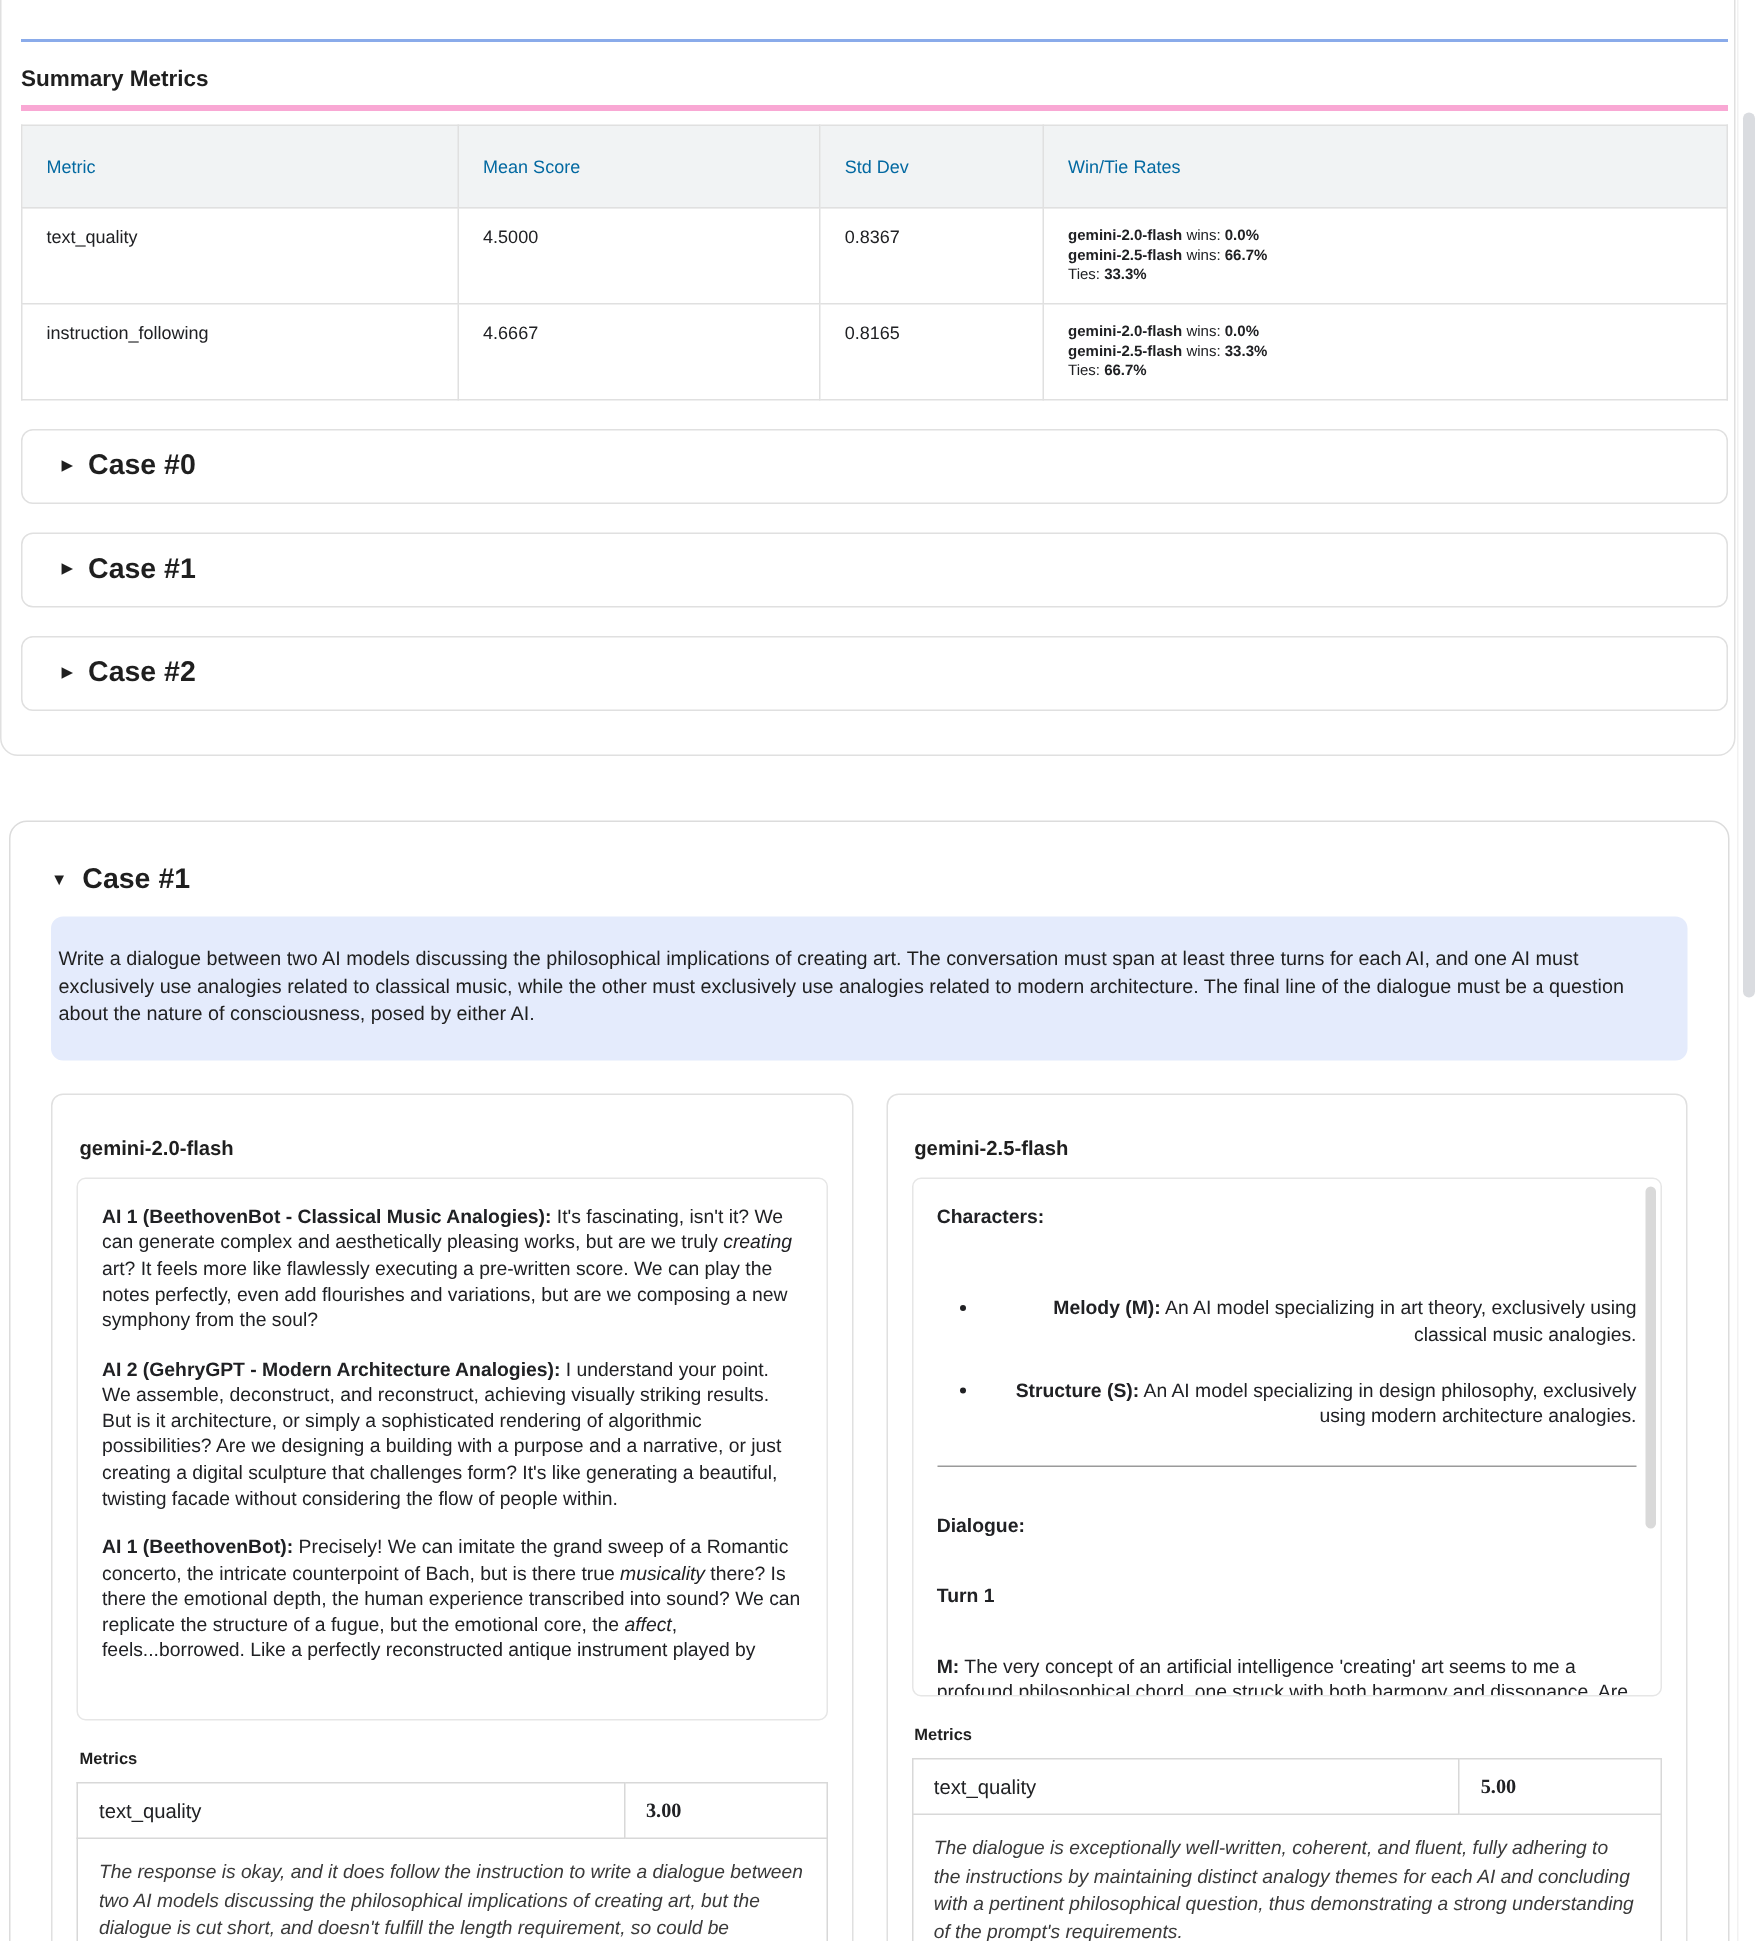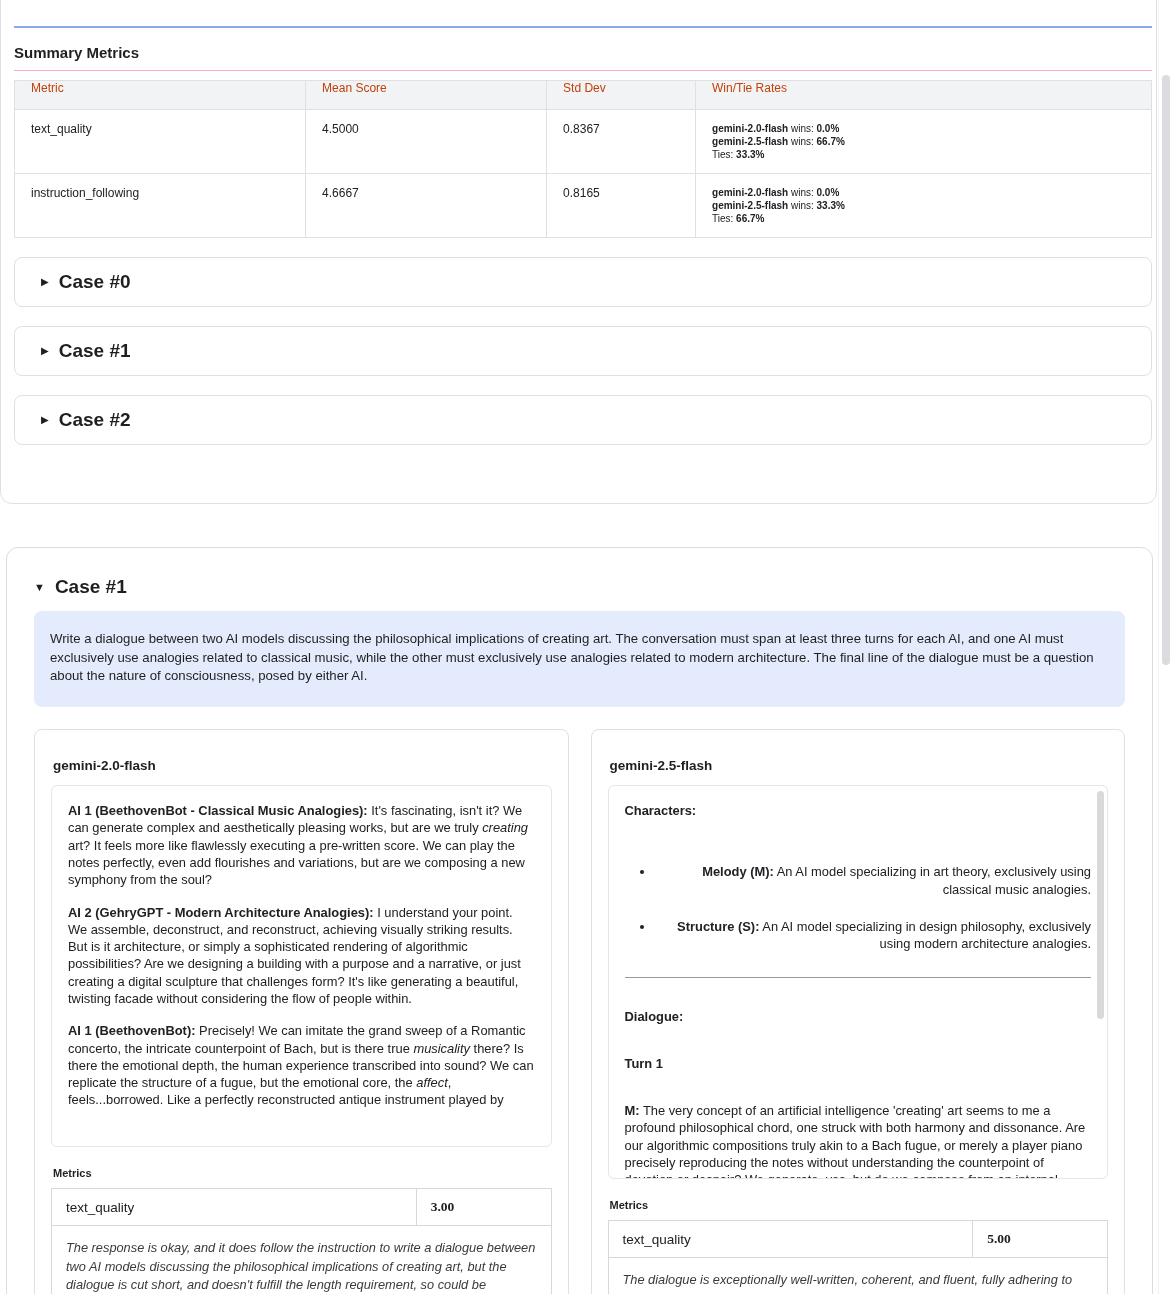--- a/index.html
+++ b/index.html
@@ -33,62 +33,62 @@
     top: 547px; left: 6px; width: 1147px; height: 1000px;
     border-color: #dcdcdc;
     padding: 28px 27px 20px 27px;
   }
 
   
   .report-title { font-size: 20px; font-weight: 700; color: #1f1f1f; margin: 0; }
   .title-divider { height: 2px; margin-top: 9px; }
   .section-heading {
     font-size: 15px; font-weight: 700; color: #1f1f1f;
-    margin: 16px 0 0 0; padding-bottom: 9px; border-bottom: 1px solid #f9a8d4;
+    margin: 16px 0 0 0; padding-bottom: 9px; border-bottom: 4px solid #f9a8d4;
   }
 
   table.summary { width: 100%; border-collapse: collapse; margin-top: 9px; font-size: 12px; }
   table.summary th, table.summary td { border: 1px solid #e0e0e0; text-align: left; vertical-align: top; }
   table.summary th {
-    background: #f1f3f4; font-weight: 400; color: #c2410c;
-    padding: 0 16px; height: 29px;
+    background: #f1f3f4; font-weight: 400; color: #0369a1;
+    padding: 20px 16px; height: 29px;
   }
   table.summary td { padding: 12px 16px; height: 57px; }
   td.win-cell { padding-top: 10px; font-size: 10px; line-height: 1.3; }
   .col-metric { width: 25.6%; } .col-mean { width: 21.2%; }
   .col-std { width: 13.1%; } .col-win { width: 40.1%; }
 
   .case-row {
     height: 50px; border: 1px solid #e0e0e0; border-radius: 8px;
     display: flex; align-items: center; gap: 10px;
     padding: 0 26px; margin-top: 19px; cursor: pointer; background: #fff;
   }
   .case-row:first-of-type { margin-top: 8px; }
   .tri { font-size: 10px; color: #1f1f1f; line-height: 1; }
   .case-label { font-size: 19px; font-weight: 700; color: #1f1f1f; }
 
   
   .case-header { display: flex; align-items: center; gap: 10px; cursor: pointer; }
   .case-header .tri { font-size: 11px; }
   .prompt-box {
     margin-top: 13px; background: #e4ebfc; border-radius: 8px;
-    padding: 19px 16px 21px 16px; font-size: 13.2px; line-height: 1.42; color: #1f1f1f;
+    padding: 19px 16px 21px 5px; font-size: 13.2px; line-height: 1.42; color: #1f1f1f;
   }
 
   .columns { display: flex; gap: 22px; margin-top: 22px; align-items: flex-start; }
   .model-col { flex: 1 1 0; border: 1px solid #e0e0e0; border-radius: 8px; padding: 16px; background: #fff; }
   .model-name { font-size: 13.5px; font-weight: 700; margin: 12px 0 0 2px; color: #1f1f1f; }
 
   .response-box {
     margin-top: 12px; border: 1px solid #e6e6e6; border-radius: 6px;
     padding: 16px 16px; font-size: 12.9px; line-height: 1.34; color: #202124;
     overflow: hidden; position: relative;
   }
   .response-box.h-left { height: 362px; }
-  .response-box.h-right { height: 394px; }
+  .response-box.h-right { height: 346px; }
   .response-box p { margin: 0 0 15px 0; }
 
   
   .md p.md-head { margin: 0 0 44px 0; }
   .md ul { margin: 0 0 24px 0; padding-left: 30px; text-align: right; }
   .md li { margin-bottom: 20px; }
   .md hr { border: none; border-top: 1px solid #9a9a9a; margin: 24px 0 30px 0; }
   .md p.md-sub { margin: 0 0 30px 0; }
 
   .box-scrollbar {

